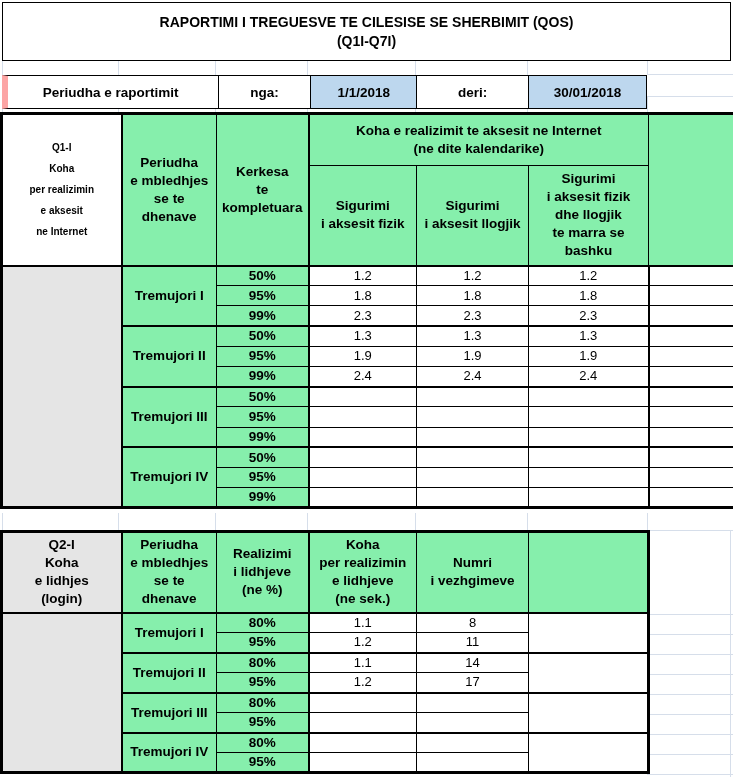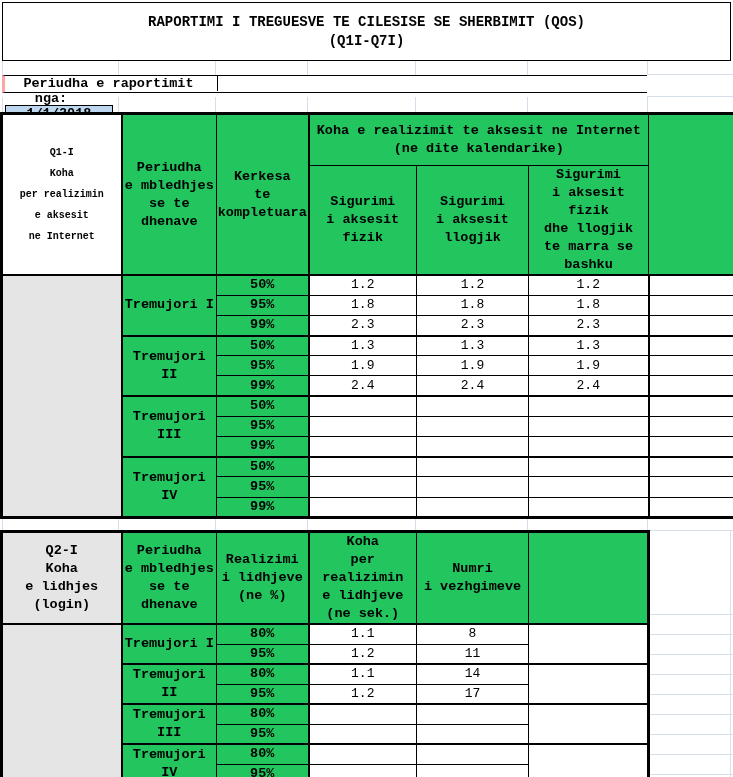--- a/index.html
+++ b/index.html
@@ -1,53 +1,53 @@
 <!DOCTYPE html>
 <html><head>
 <meta charset="utf-8">
 <style>
   html,body { margin:0; padding:0; background:#fff; }
   .sheet {
     position:relative; width:733px; height:777px; background:#ffffff;
-    font-family:Liberation Mono, monospace; color:#000; overflow:hidden;
+    font-family:Liberation Sans, sans-serif; color:#000; overflow:hidden;
   }
   svg.gridlayer { position:absolute; left:0; top:0; z-index:0; pointer-events:none; }
 
   
   .titlebox {
     position:absolute; left:2px; top:2px; width:727px; height:57px;
     border:1px solid #000; display:flex; flex-direction:column; justify-content:center;
     text-align:center; font-weight:bold; font-size:14px; line-height:19px; z-index:1;
   }
   .titlebox .tl { white-space:pre-wrap; }
 
   
   .period {
-    position:absolute; left:2px; top:75px; width:645px; height:18px; box-sizing:border-box;
-    border-top:1px solid #000; border-bottom:1px solid #000; border-left:3px solid #fca5a5;
-    display:flex; font-weight:bold; font-size:13.5px; z-index:1; background:#fff;flex-direction:column;
+    position:absolute; left:2px; top:75px; width:645px; height:34px; box-sizing:border-box;
+    border-top:1px solid #000; border-bottom:1px solid #000; border-left:6px solid #fca5a5;
+    display:flex; font-weight:bold; font-size:13.5px; z-index:1; background:#fff;
   }
   .period .cell { display:flex; align-items:center; justify-content:center; box-sizing:border-box; }
   .p-label { width:213px; justify-content:flex-end; padding-right:5px; border-right:1px solid #000; }
   .p-nga  { width:92px; }
   .p-deri { width:112px; }
   .p-date { background:#BDD7EE; border:1px solid #000; margin-top:-1px; margin-bottom:-1px; }
   .p-d1 { width:108px; }
   .p-d2 { width:120px; }
 
   
   table { border-collapse:collapse; table-layout:fixed; position:absolute; background:#fff; z-index:1; }
   .t1 { left:0; top:112px; width:733px; border:3px solid #000; }
   .t2 { left:0; top:530px; width:647px; border:3px solid #000; }
   td {
     border:1px solid #000; padding:0; text-align:center; vertical-align:middle;
     font-weight:bold; font-size:13.5px; line-height:18px; overflow:hidden;
   }
   .ml { white-space:pre-line; }
-  .yl { background:#22c55e;margin-left:28px; }
+  .yl { background:#86efac;margin-left:28px; }
   .rd { background:#e5e5e5; }
   .wh { background:#ffffff; }
   .q1head { font-size:10px; line-height:21px; }
   .val { font-weight:normal; font-size:13px; }
   .bt2 { border-top-width:2px; }
   .bl2 { border-left-width:2px; }
   .t1 tr.d { height:20.2px; }
   .t2 tr.d { height:20px; }
   .t1 tr.h1 { height:52px; }
   .t1 tr.h2 { height:100px; }

